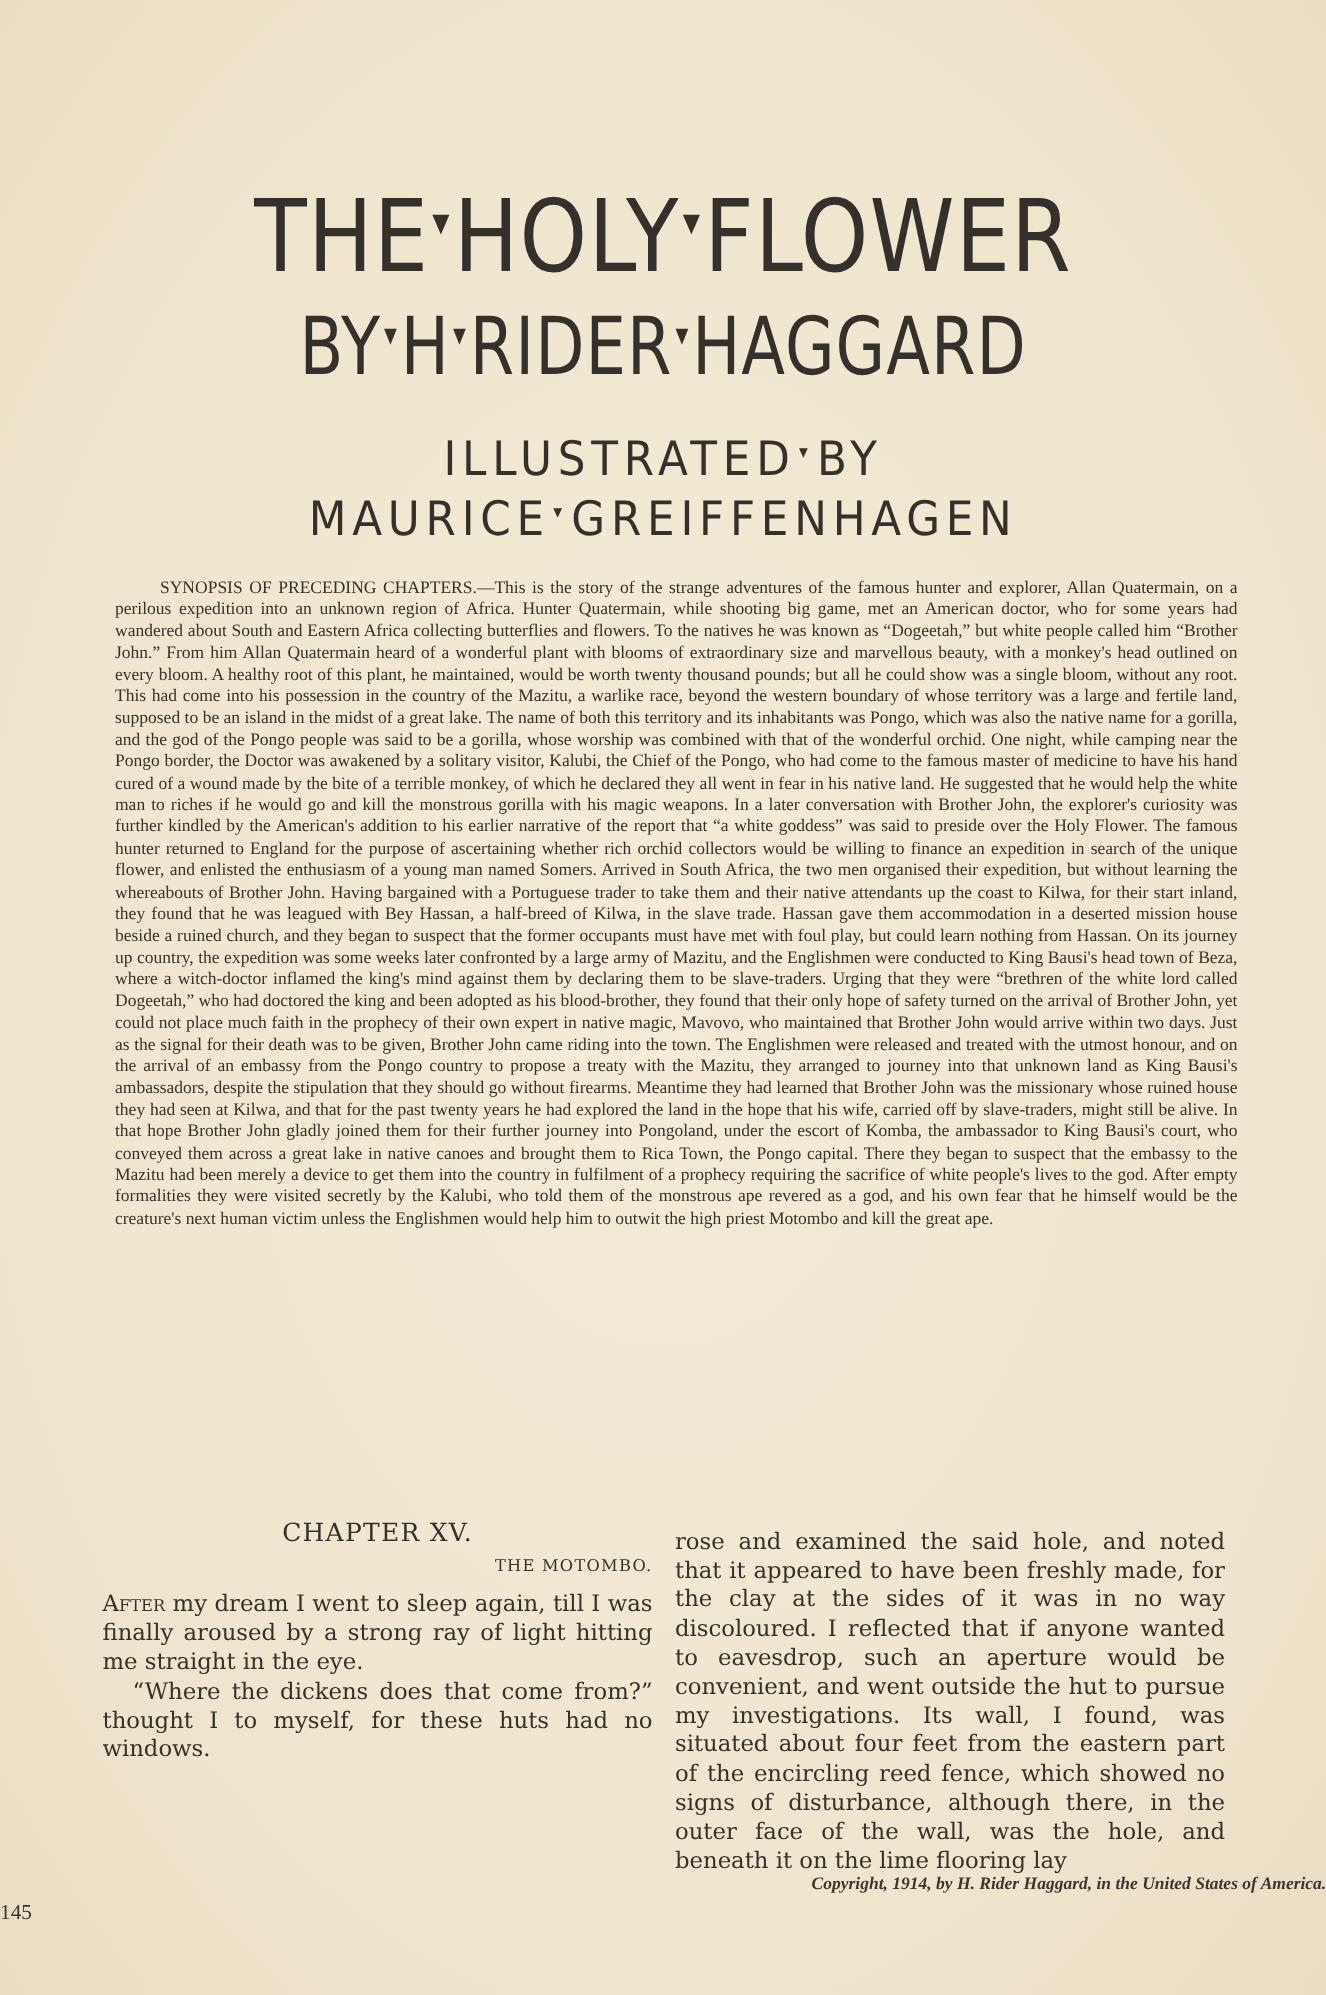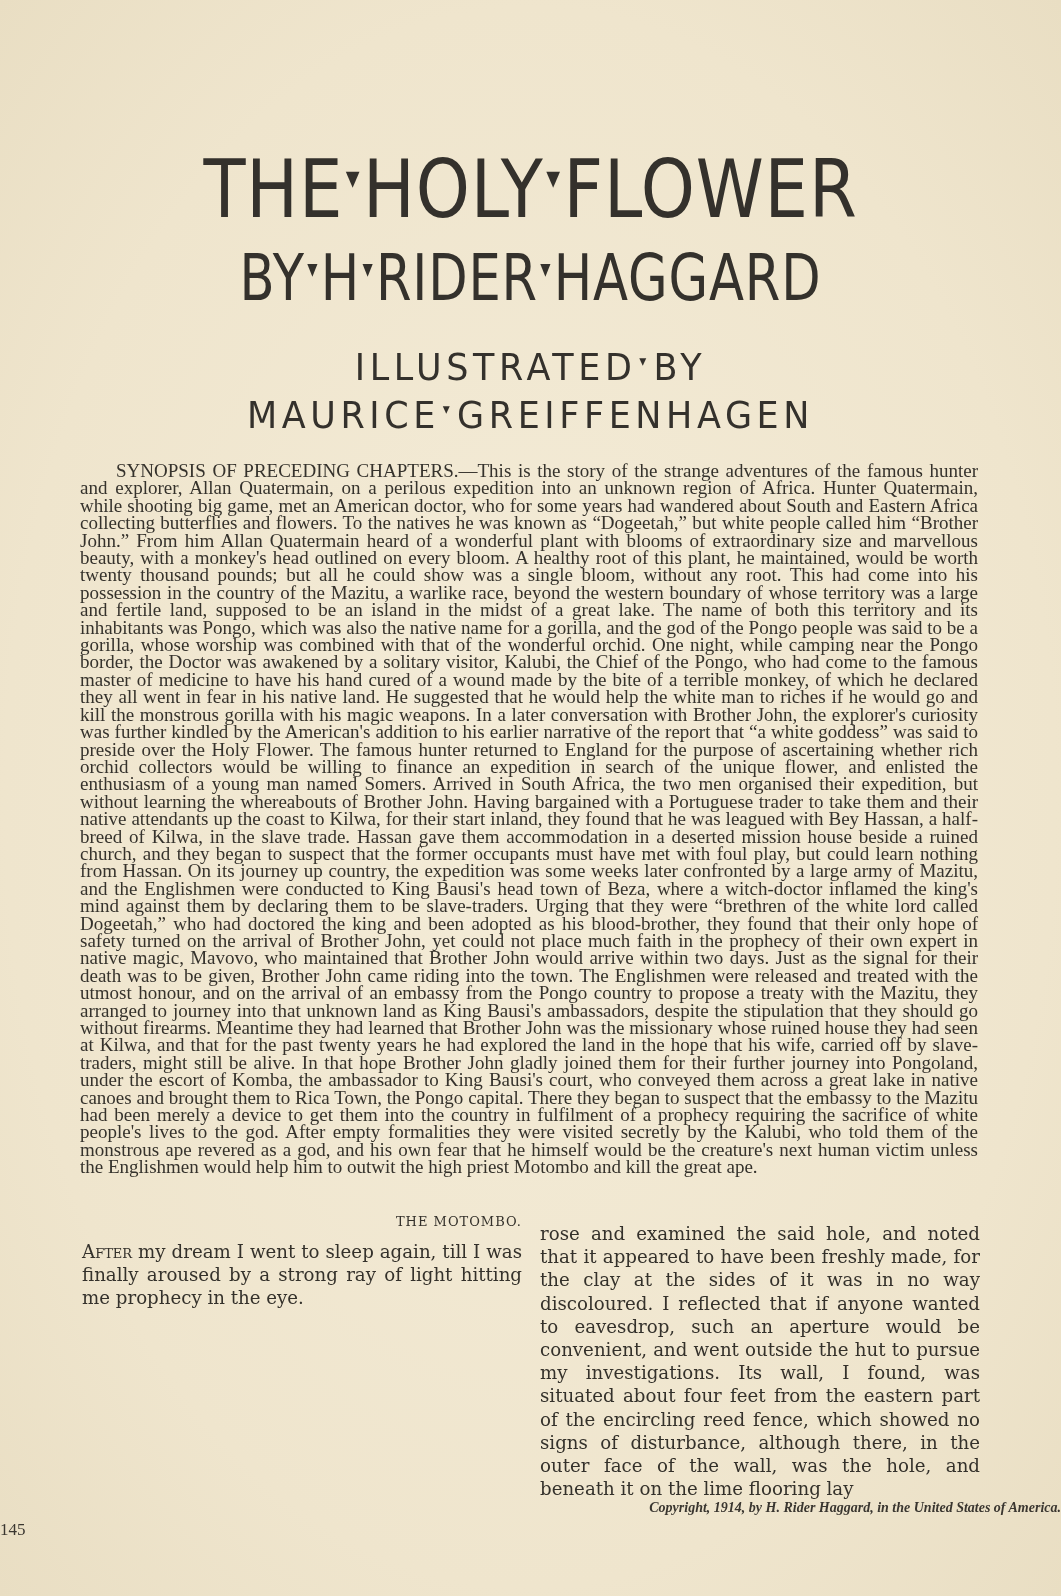--- a/index.html
+++ b/index.html
@@ -20,23 +20,23 @@
     font-family: "DejaVu Sans", sans-serif; font-weight: normal;
     color: #34312c; letter-spacing: 2px;
   }
   .t1 { top: 132px; font-size: 80px; line-height: 90px; transform: scaleX(0.86); transform-origin: center; letter-spacing: 1px; }
   .t2 { top: 230px; font-size: 64px; line-height: 76px; transform: scaleX(0.80); letter-spacing: 1px; }
   .t3 { top: 338px; font-size: 38px; line-height: 46px; letter-spacing: 5px; transform: scaleX(0.92); }
   .t4 { top: 386px; font-size: 38px; line-height: 46px; letter-spacing: 5px; transform: scaleX(0.92); }
   .dot { font-size: 0.4em; vertical-align: 0.9em; margin: 0 3px; }
 
   .synopsis {
-    position: absolute; left: 80px; top: 462px; width: 898px;
+    position: absolute; left: 92px; top: 462px; width: 898px;
     font-family: "Liberation Serif", serif;
-    font-size: 19px; line-height: 17.4px;
+    font-size: 14px; line-height: 17.4px;
     text-align: justify; text-indent: 36px;
     color: #35322c;
   }
   .col {
     position: absolute; top: 1228px; width: 440px;
     font-family: "DejaVu Serif", serif;
     font-size: 18.2px; line-height: 23.2px; text-align: justify;
     color: #34312b;
   }
   .col-left { left: 82px; top: 1212px; }
@@ -79,22 +79,24 @@
     <span>ILLUSTRATED</span><span class="dot">▾</span><span>BY</span>
   </div>
 
   <div class="title t4">
     <span>MAURICE</span><span class="dot">▾</span><span>GREIFFENHAGEN</span>
   </div>
 
   <div class="synopsis"><span>SYNOPSIS OF PRECEDING CHAPTERS.</span><span>—This is the story of the strange adventures of the famous hunter and explorer, Allan Quatermain, on a perilous expedition into an unknown region of Africa. Hunter Quatermain, while shooting big game, met an American doctor, who for some years had wandered about South and Eastern Africa collecting butterflies and flowers. To the natives he was known as “Dogeetah,” but white people called him “Brother John.” From him Allan Quatermain heard of a wonderful plant with blooms of extraordinary size and marvellous beauty, with a monkey's head outlined on every bloom. A healthy root of this plant, he maintained, would be worth twenty thousand pounds; but all he could show was a single bloom, without any root. This had come into his possession in the country of the Mazitu, a warlike race, beyond the western boundary of whose territory was a large and fertile land, supposed to be an island in the midst of a great lake. The name of both this territory and its inhabitants was Pongo, which was also the native name for a gorilla, and the god of the Pongo people was said to be a gorilla, whose worship was combined with that of the wonderful orchid. One night, while camping near the Pongo border, the Doctor was awakened by a solitary visitor, Kalubi, the Chief of the Pongo, who had come to the famous master of medicine to have his hand cured of a wound made by the bite of a terrible monkey, of which he declared they all went in fear in his native land. He suggested that he would help the white man to riches if he would go and kill the monstrous gorilla with his magic weapons. In a later conversation with Brother John, the explorer's curiosity was further kindled by the American's addition to his earlier narrative of the report that “a white goddess” was said to preside over the Holy Flower. The famous hunter returned to England for the purpose of ascertaining whether rich orchid collectors would be willing to finance an expedition in search of the unique flower, and enlisted the enthusiasm of a young man named Somers. Arrived in South Africa, the two men organised their expedition, but without learning the whereabouts of Brother John. Having bargained with a Portuguese trader to take them and their native attendants up the coast to Kilwa, for their start inland, they found that he was leagued with Bey Hassan, a half-breed of Kilwa, in the slave trade. Hassan gave them accommodation in a deserted mission house beside a ruined church, and they began to suspect that the former occupants must have met with foul play, but could learn nothing from Hassan. On its journey up country, the expedition was some weeks later confronted by a large army of Mazitu, and the Englishmen were conducted to King Bausi's head town of Beza, where a witch-doctor inflamed the king's mind against them by declaring them to be slave-traders. Urging that they were “brethren of the white lord called Dogeetah,” who had doctored the king and been adopted as his blood-brother, they found that their only hope of safety turned on the arrival of Brother John, yet could not place much faith in the prophecy of their own expert in native magic, Mavovo, who maintained that Brother John would arrive within two days. Just as the signal for their death was to be given, Brother John came riding into the town. The Englishmen were released and treated with the utmost honour, and on the arrival of an embassy from the Pongo country to propose a treaty with the Mazitu, they arranged to journey into that unknown land as King Bausi's ambassadors, despite the stipulation that they should go without firearms. Meantime they had learned that Brother John was the missionary whose ruined house they had seen at Kilwa, and that for the past twenty years he had explored the land in the hope that his wife, carried off by slave-traders, might still be alive. In that hope Brother John gladly joined them for their further journey into Pongoland, under the escort of Komba, the ambassador to King Bausi's court, who conveyed them across a great lake in native canoes and brought them to Rica Town, the Pongo capital. There they began to suspect that the embassy to the Mazitu had been merely a device to get them into the country in fulfilment of a prophecy requiring the sacrifice of white people's lives to the god. After empty formalities they were visited secretly by the Kalubi, who told them of the monstrous ape revered as a god, and his own fear that he himself would be the creature's next human victim unless the Englishmen would help him to outwit the high priest Motombo and kill the great ape.</span></div>
 
   <div class="col col-left">
+    <div class="chapter">CHAPTER  XV.</div>
     <div class="chapter-sub">THE  MOTOMBO.</div>
-    <p><span class="smallcaps">After</span><span> my dream I went to sleep again, till I was finally aroused by a strong ray of light hitting me prophecy in the eye.</span></p>
+    <p><span class="smallcaps">After</span><span> my dream I went to sleep again, till I was finally aroused by a strong ray of light hitting me straight in the eye.</span></p>
+    <p class="indent">“Where the dickens does that come from?” thought I to myself, for these huts had no windows.</p>
   </div>
 
   <div class="col col-right">
     <p>rose and examined the said hole, and noted that it appeared to have been freshly made, for the clay at the sides of it was in no way discoloured. I reflected that if anyone wanted to eavesdrop, such an aperture would be convenient, and went outside the hut to pursue my investigations. Its wall, I found, was situated about four feet from the eastern part of the encircling reed fence, which showed no signs of disturbance, although there, in the outer face of the wall, was the hole, and beneath it on the lime flooring lay</p>
   </div>
 
   <div class="copyright">Copyright, 1914, by H. Rider Haggard, in the United States of America.</div>
   <div class="pagenum">145</div>
 </div>
 

